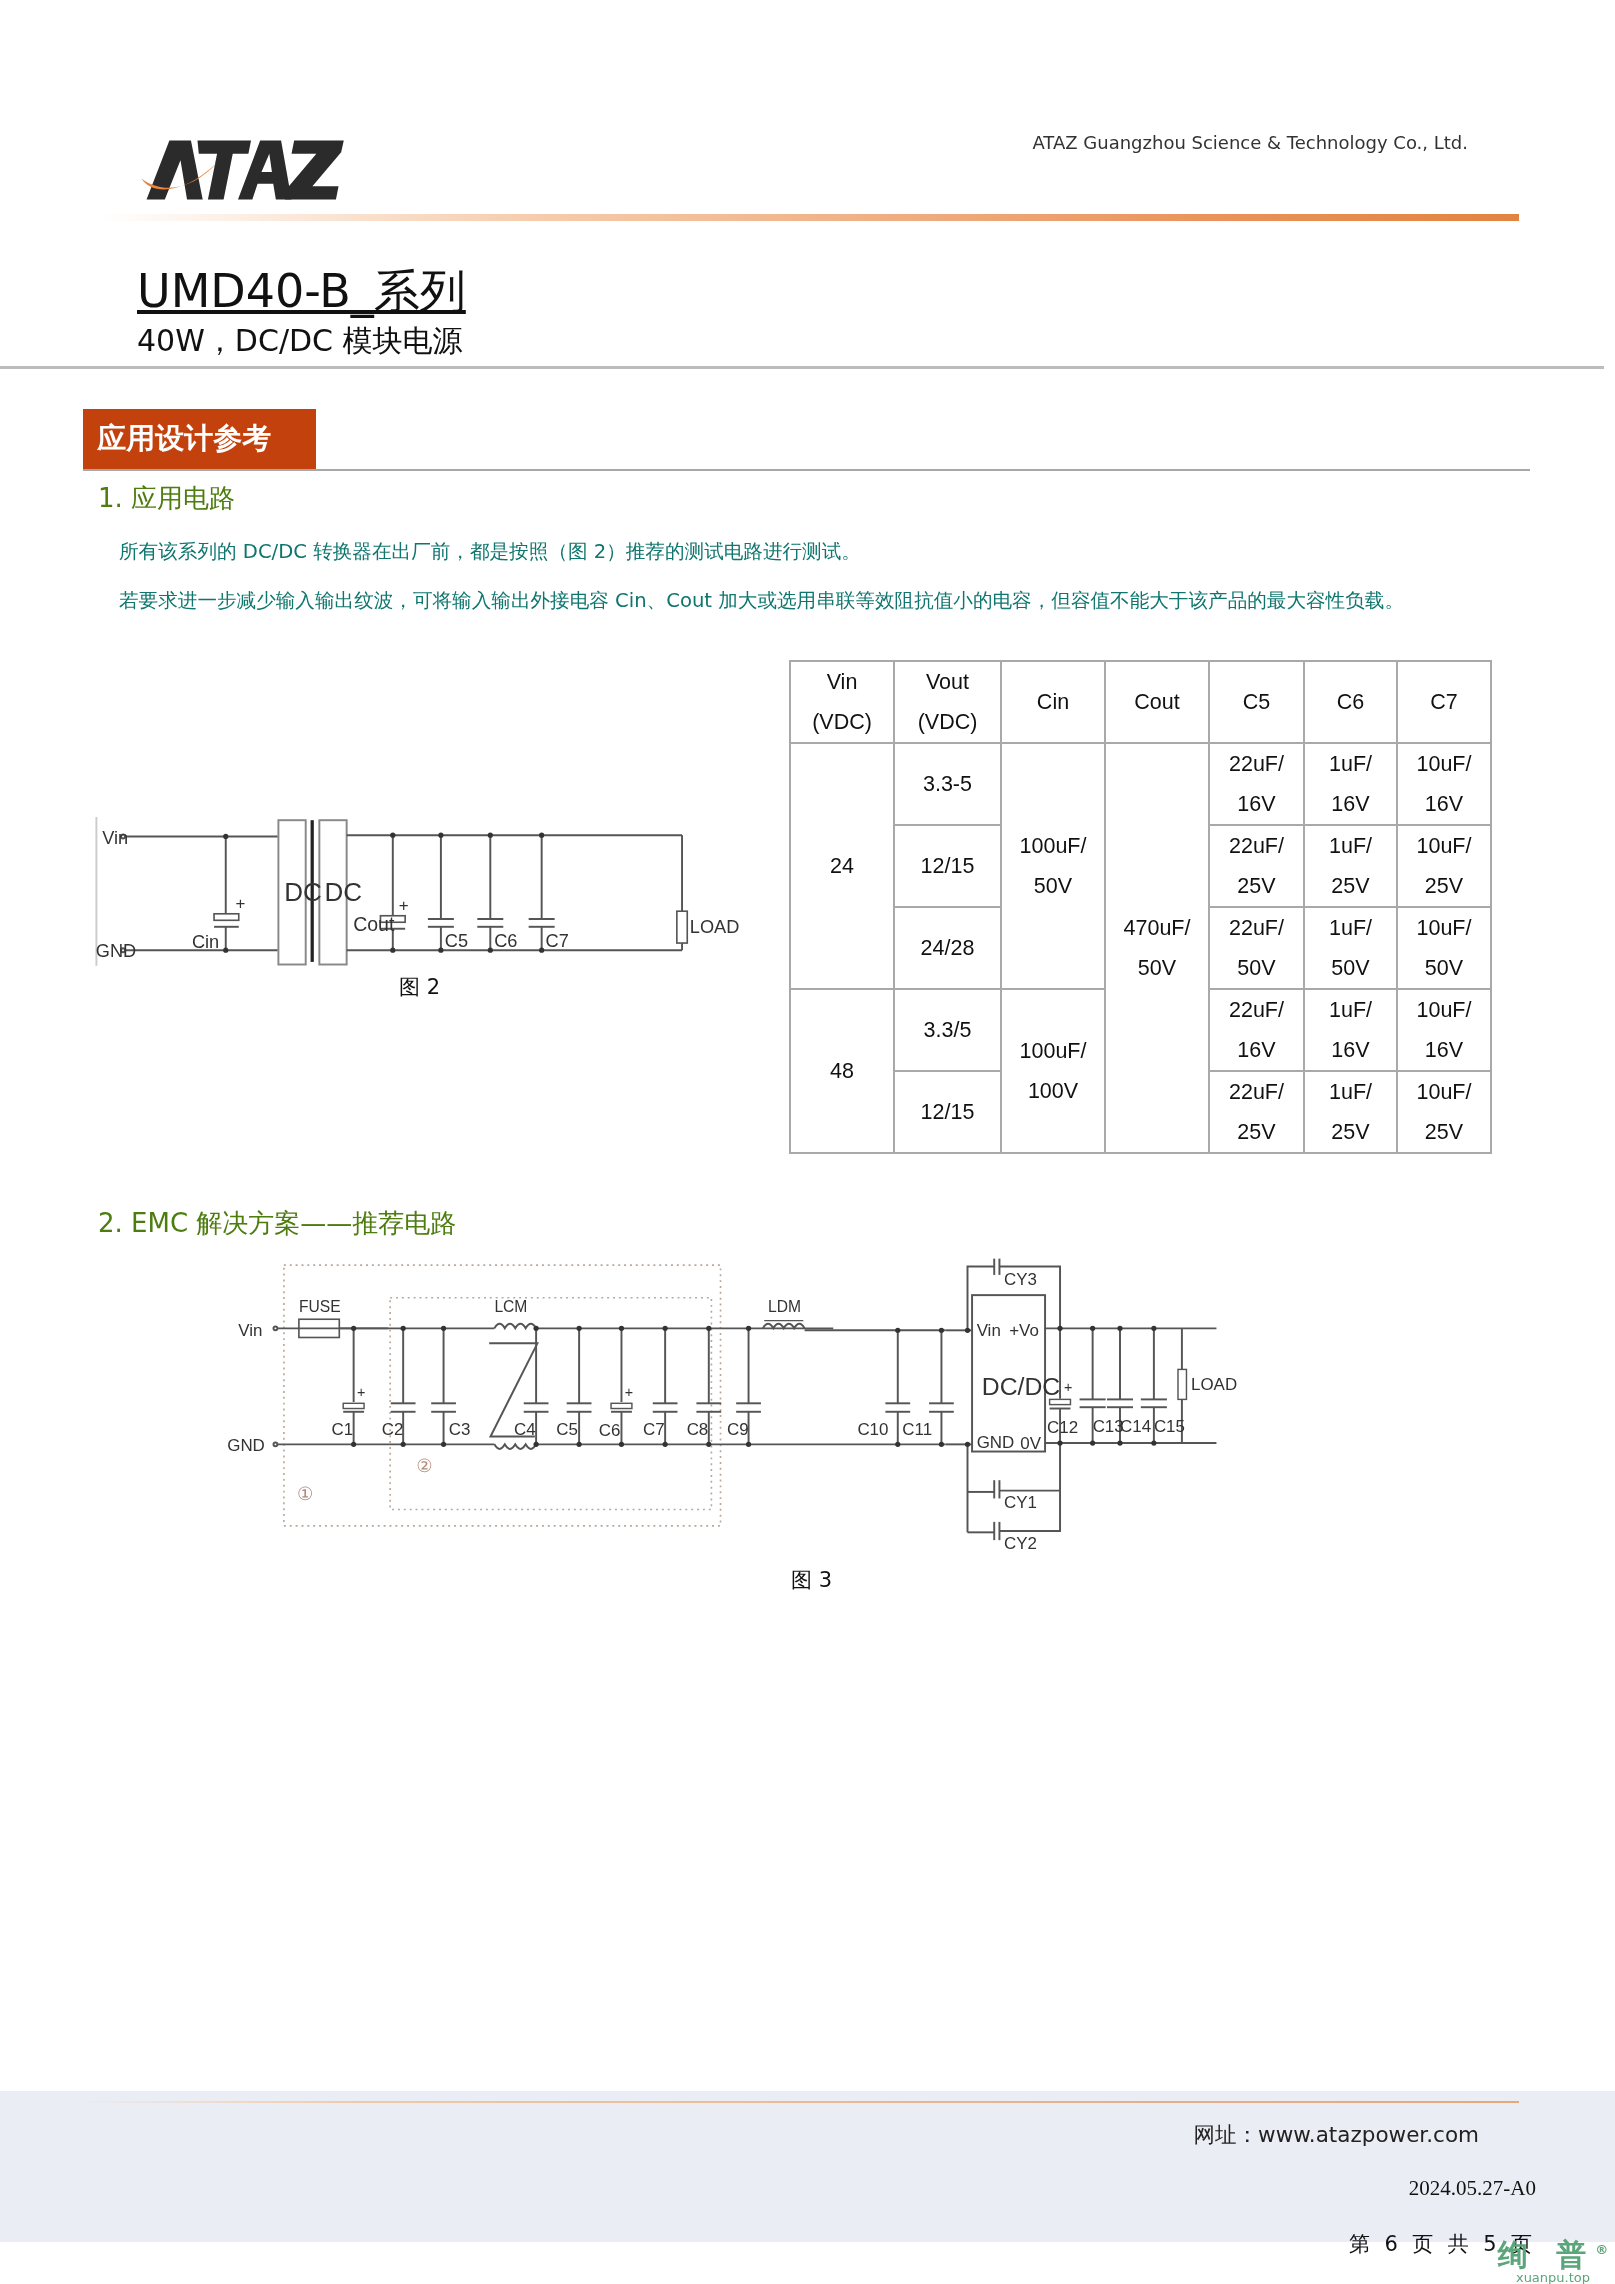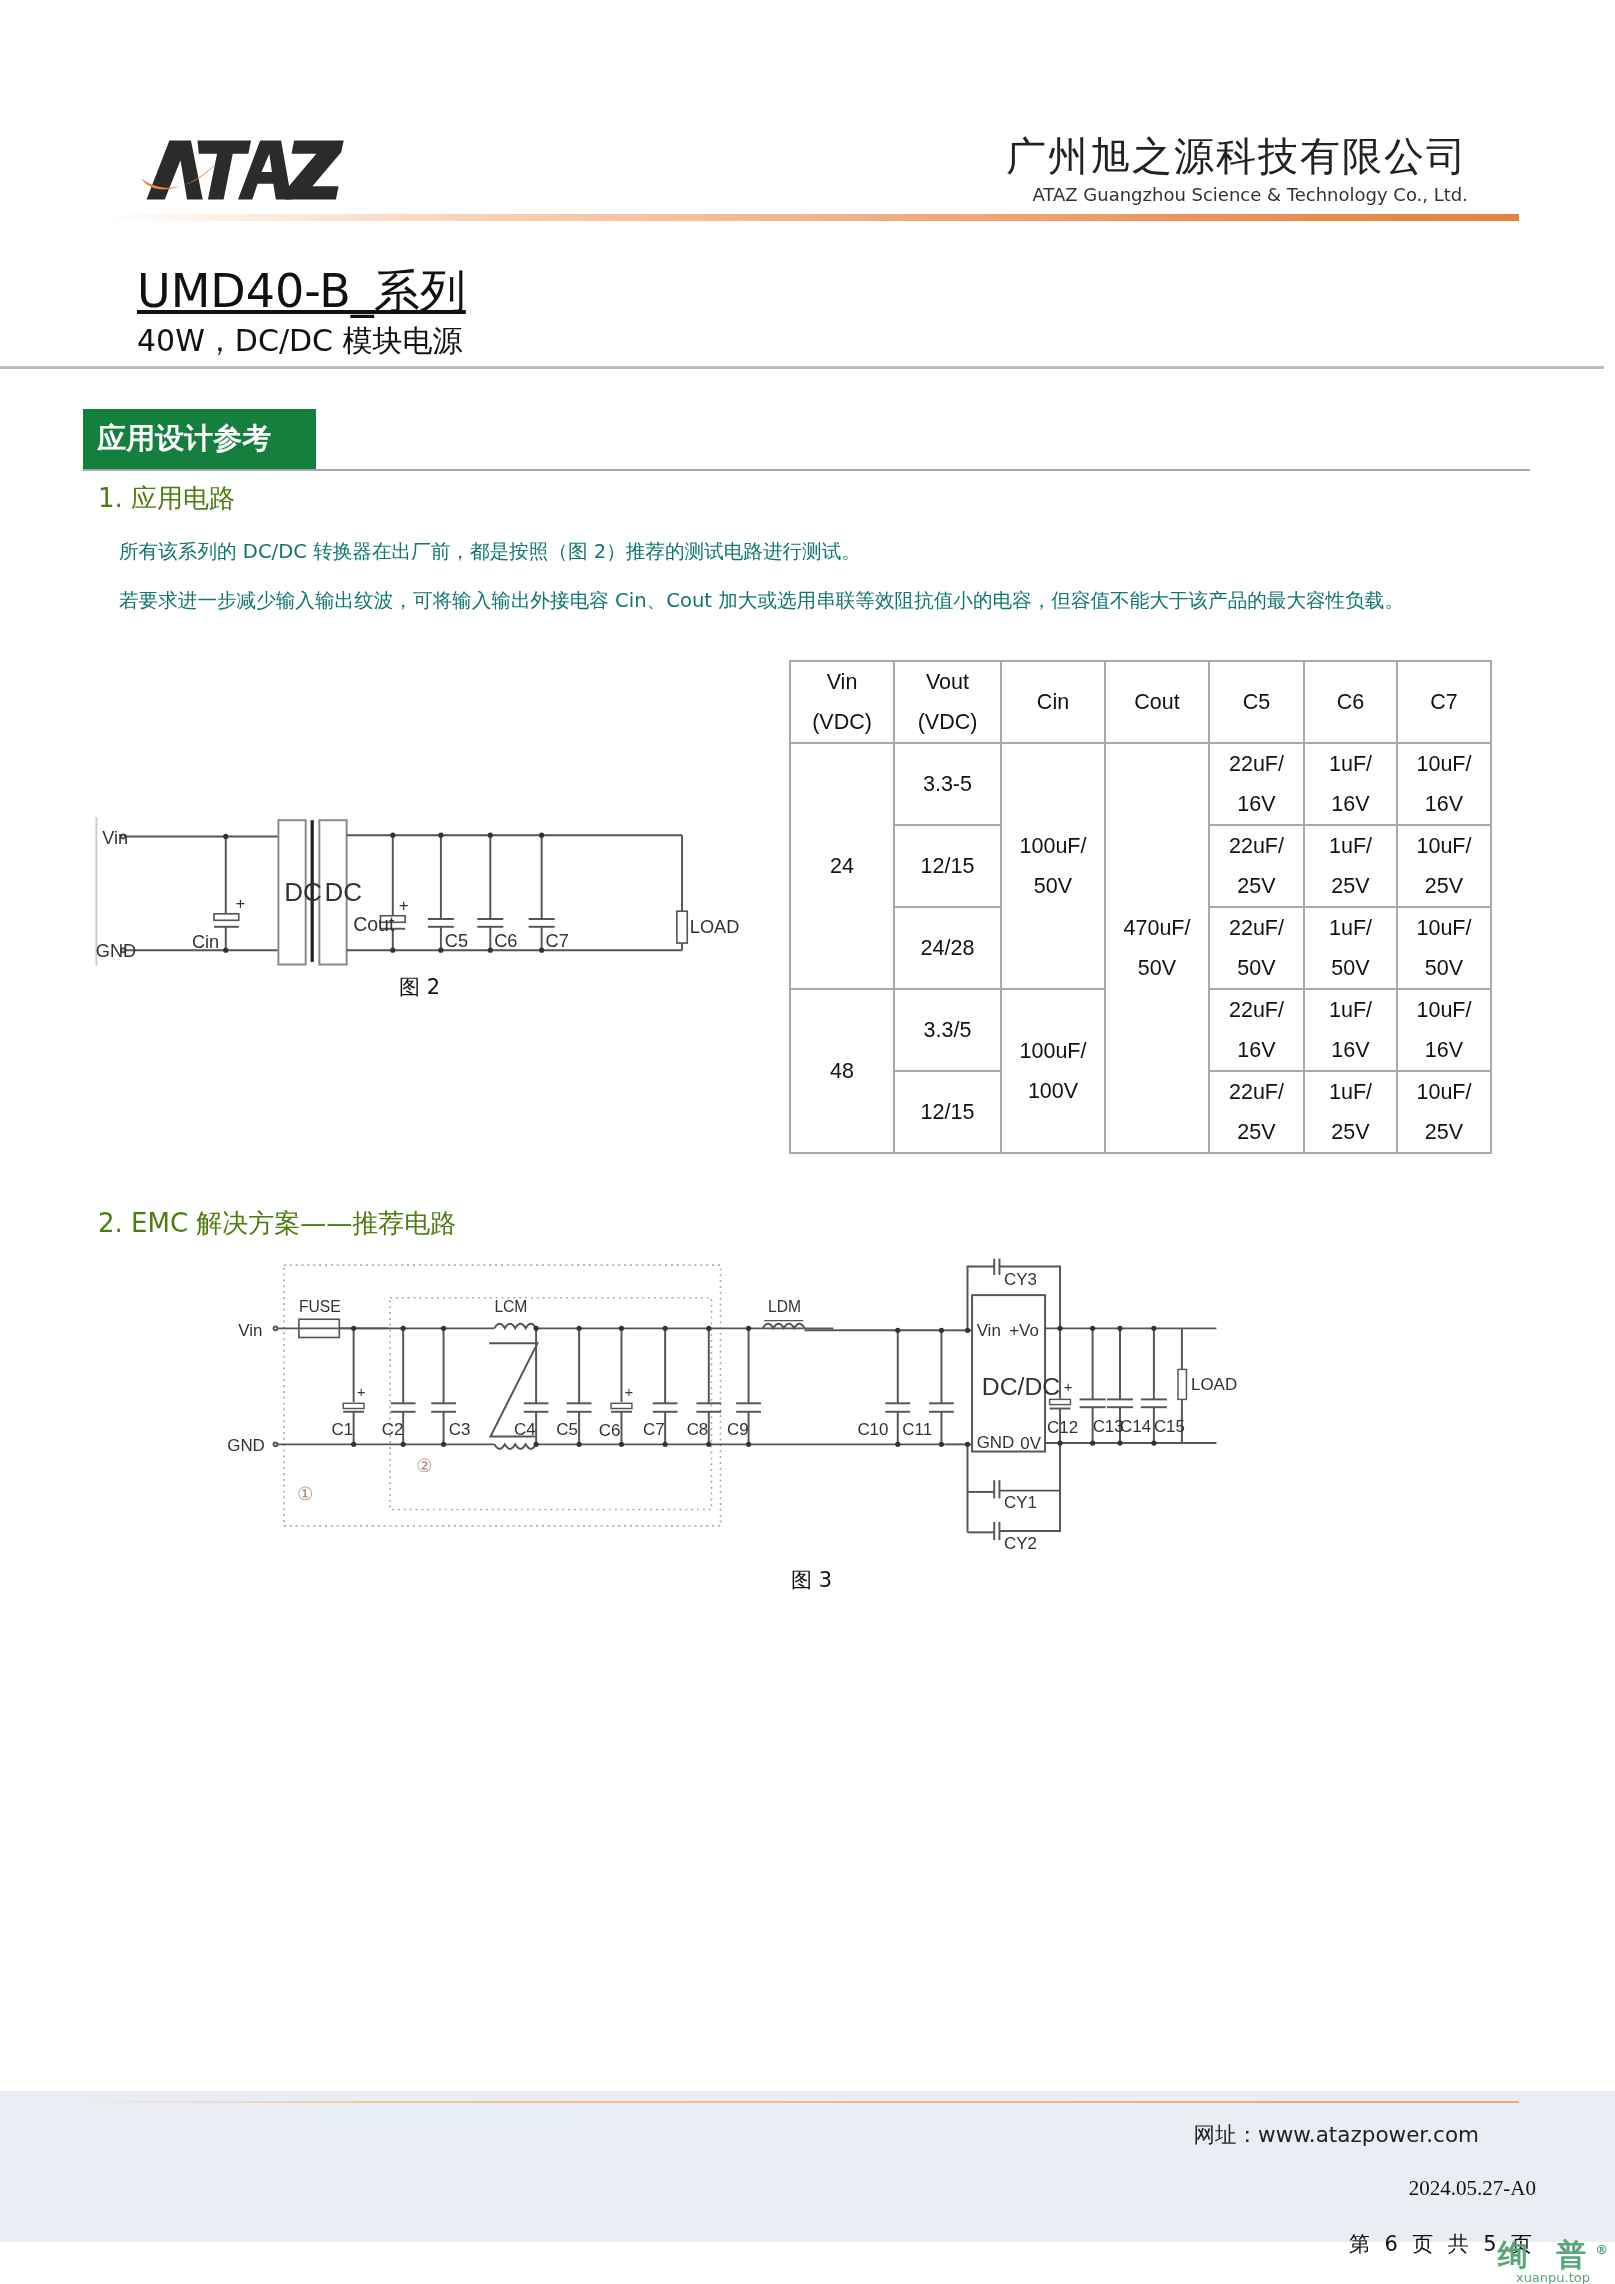--- a/index.html
+++ b/index.html
@@ -12,21 +12,21 @@
   .company-cn { font-size: 40px; letter-spacing: 2px; color: #222; line-height: 52px; }
   .company-en { font-size: 18px; color: #333; line-height: 26px; }
   .header-bar { position: absolute; left: 98px; top: 214px; width: 1421px; height: 6.5px;
     background: linear-gradient(to right, rgba(240,140,70,0) 0%, #f6cdae 30%, #e99158 80%, #e08440 100%); }
 
   .title { position: absolute; left: 137px; top: 261px; font-size: 46px; font-weight: normal; color: #111; text-decoration: underline; }
   .subtitle { position: absolute; left: 137px; top: 321px; font-size: 30px; color: #111; }
   .title-rule { position: absolute; left: 0; top: 366px; width: 1604px; height: 3.3px; background: #bcbcbc; }
 
   
-  .section-tag { position: absolute; left: 83px; top: 409px; width: 233px; height: 60px; background: #15803d;
+  .section-tag { position: absolute; left: 83px; top: 409px; width: 233px; height: 60px; background: #c2410c;
     color: #fff; font-size: 29px; font-weight: bold; display: flex; align-items: center; padding-left: 14.3px; }
   .section-rule { position: absolute; left: 83px; top: 469px; width: 1447px; height: 2px; background: #a8a8a8; }
 
   .h2 { position: absolute; font-size: 26px; color: #4d7c0f; }
   .para { position: absolute; left: 119px; font-size: 19.6px; color: #0f766e; white-space: nowrap; }
 
   
   table.cap { position: absolute; left: 789px; top: 660px; border-collapse: collapse; font-family: "Liberation Sans", sans-serif; }
   table.cap td, table.cap th { border: 2px solid #a9a9a9; text-align: center; vertical-align: middle;
     font-size: 21.5px; font-weight: normal; line-height: 40px; color: #111; }
@@ -66,21 +66,20 @@
     <polygon points="186,58 202,58 198,30" fill="#ffffff"></polygon>
 
     <polygon points="236,10 312,10 308,28 264,80 304,80 300,100 222,100 226,82 270,30 232,30" fill="#2b2b2b"></polygon>
 
     <path d="M2,68 C20,96 70,90 118,44 C86,80 40,96 2,68 Z" fill="#e8843e"></path>
   </svg>
   
 </div>
 
 <div class="company">
-  <div class="company-cn">广州旭之源科技有限公司</div>
   <div class="company-en">ATAZ Guangzhou Science &amp; Technology Co., Ltd.</div>
 </div>
 <div class="header-bar"></div>
 
 <div class="title">UMD40-B_系列</div>
 <div class="subtitle">40W，DC/DC 模块电源</div>
 <div class="title-rule"></div>
 
 <div class="section-tag">应用设计参考</div>
 <div class="section-rule"></div>

